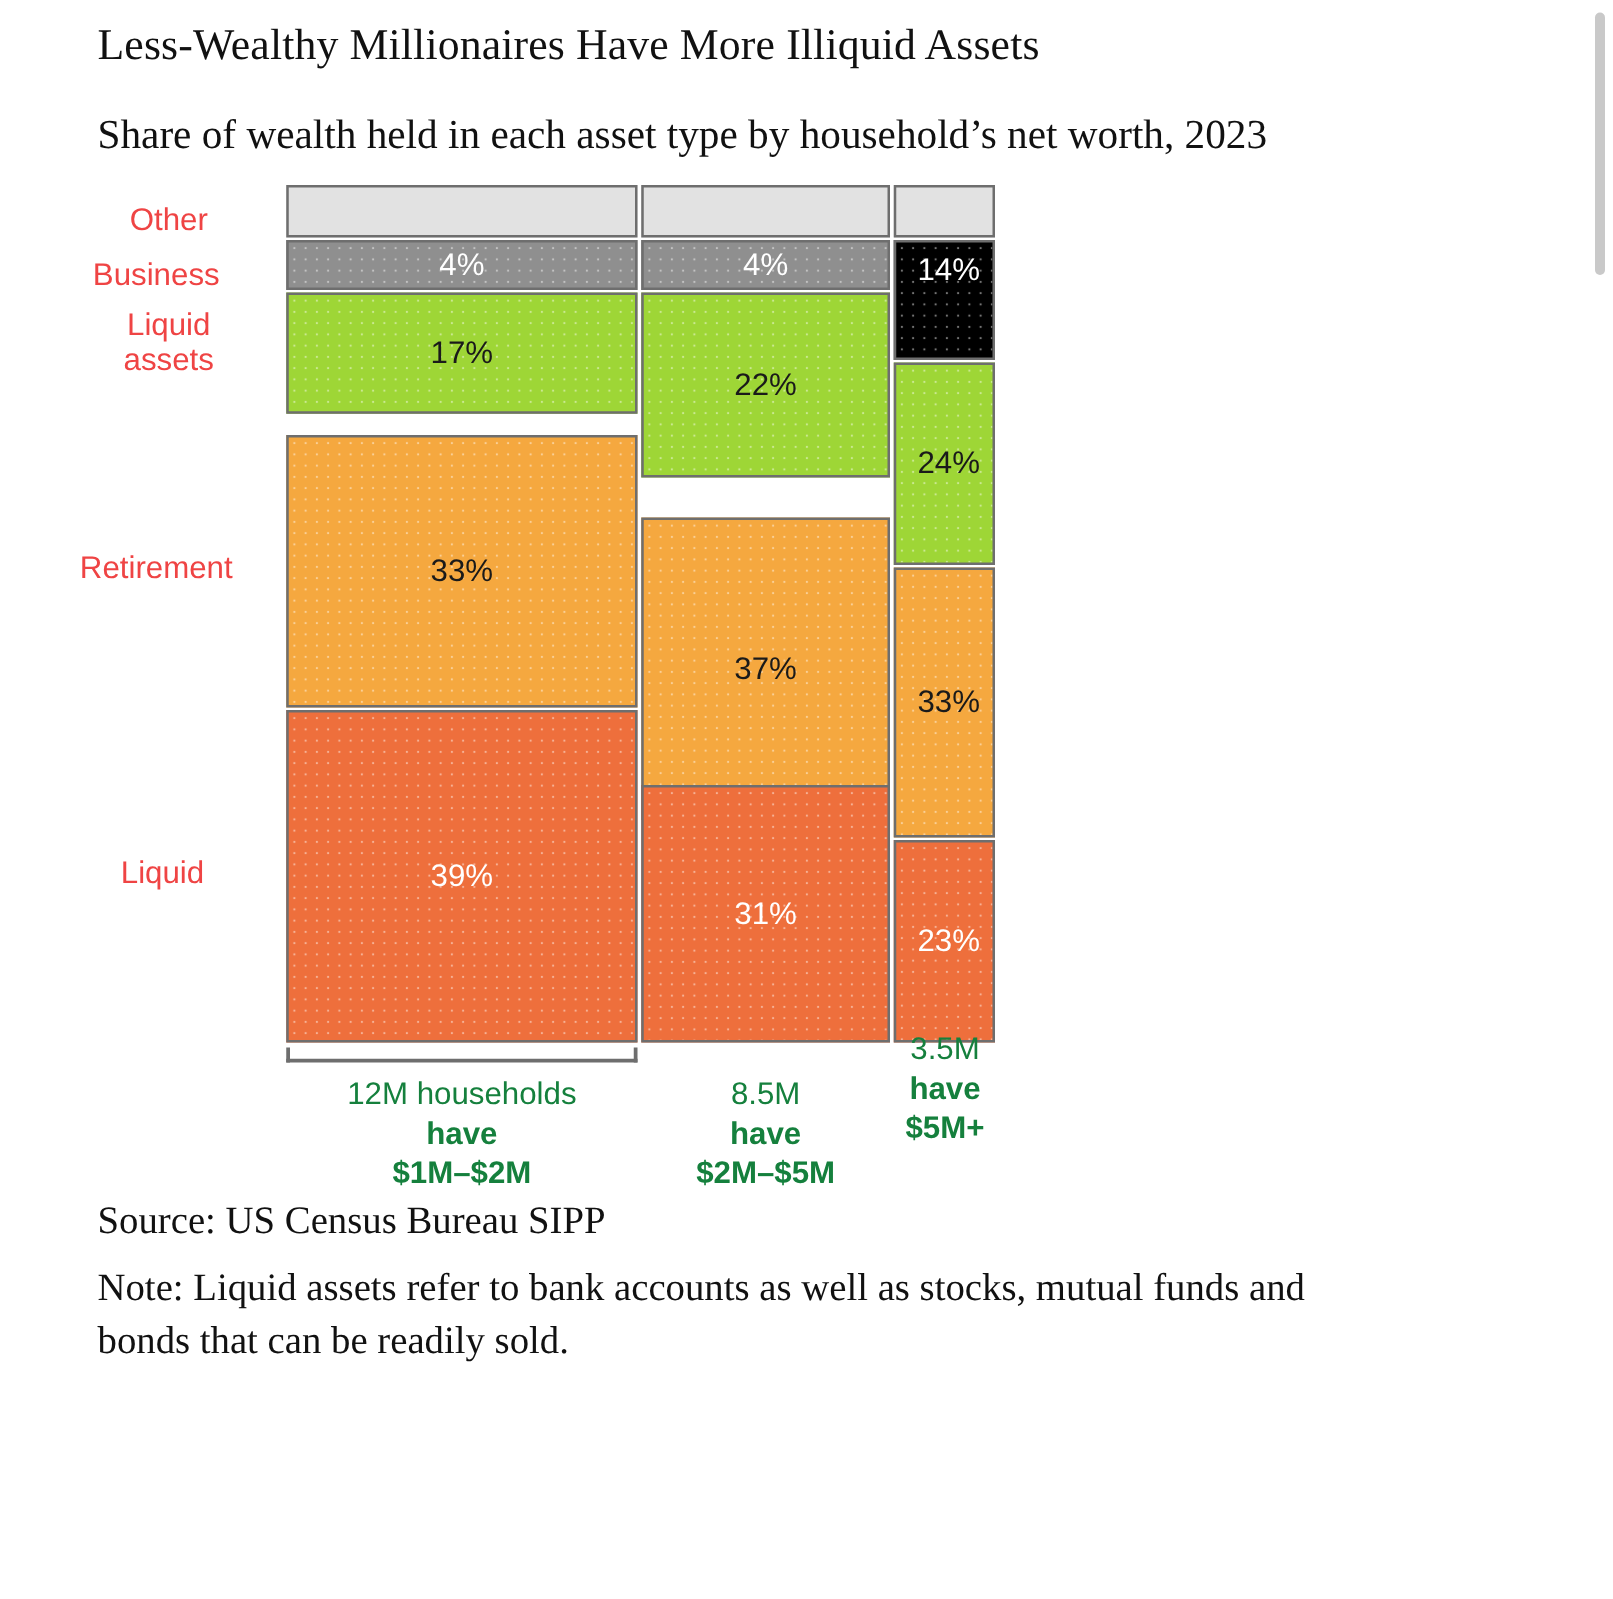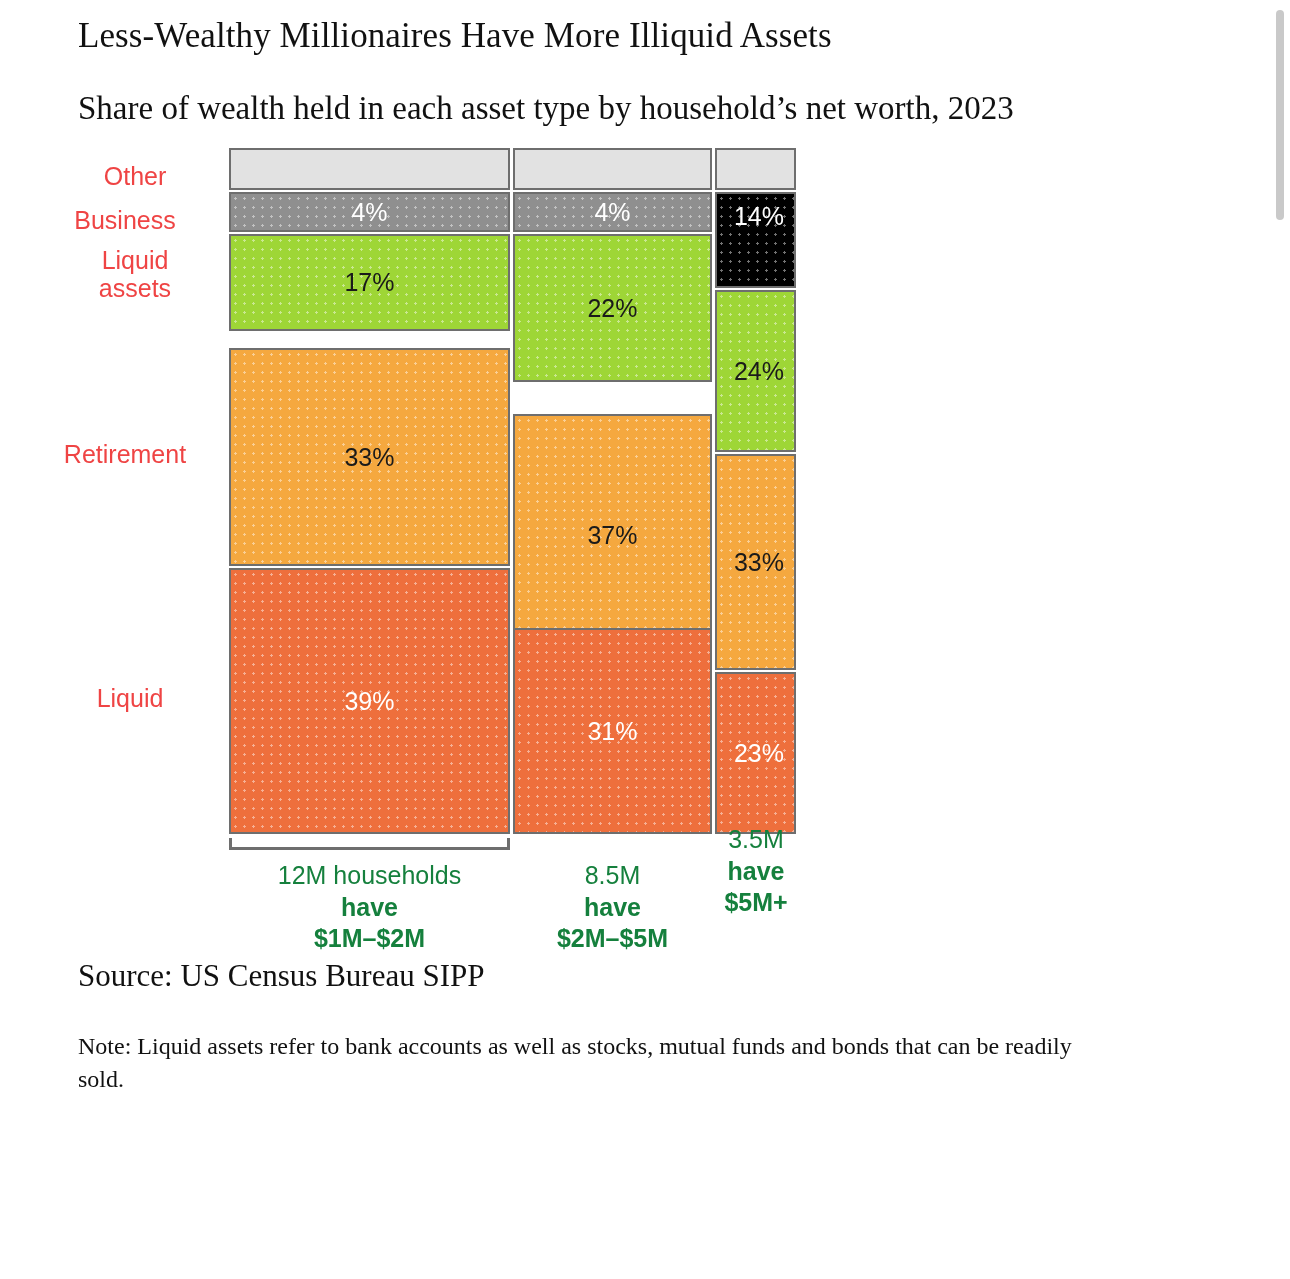--- a/index.html
+++ b/index.html
@@ -29,23 +29,23 @@
     font-size: 33px;
     line-height: 1.35;
     margin-top: 28px;
     max-width: 1090px;
   }
   .source {
     font-size: 31px;
     margin-top: 0;
   }
   .note {
-    font-size: 24px;
+    font-size: 31px;
     line-height: 1.35;
-    margin-top: 36px;
+    margin-top: 15px;
     max-width: 1040px;
   }
 
   
   .chart {
     position: relative;
     width: 1290px;
     height: 810px;
     margin-top: 18px;
   }

